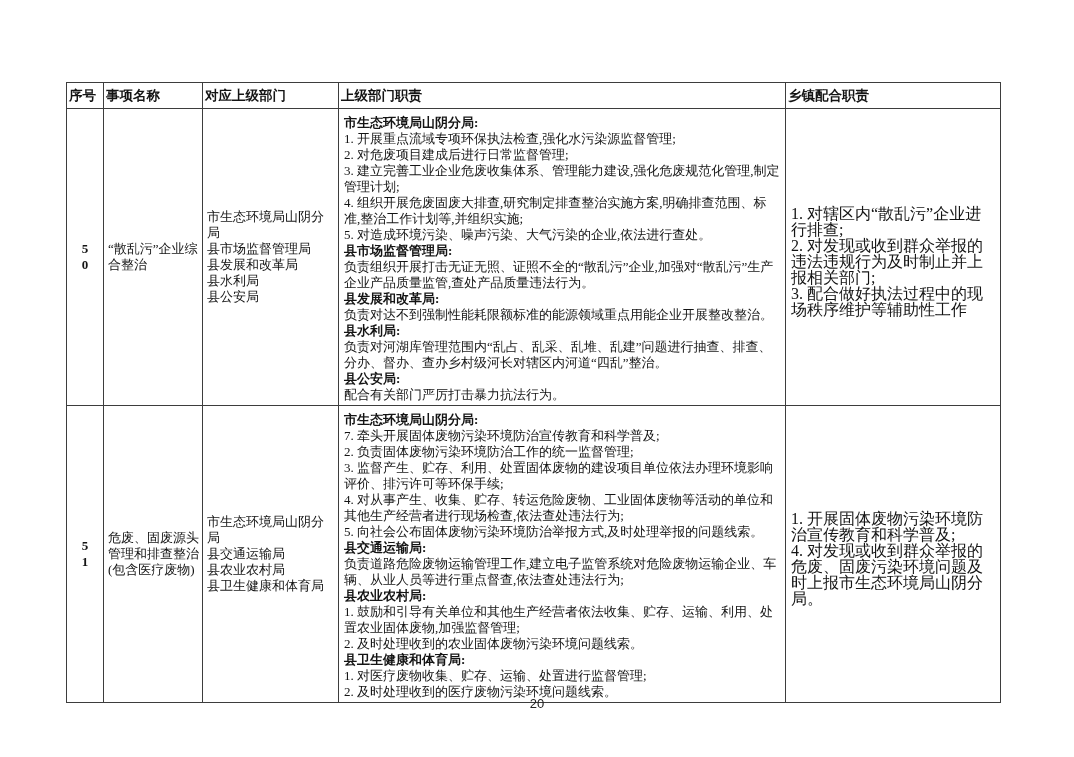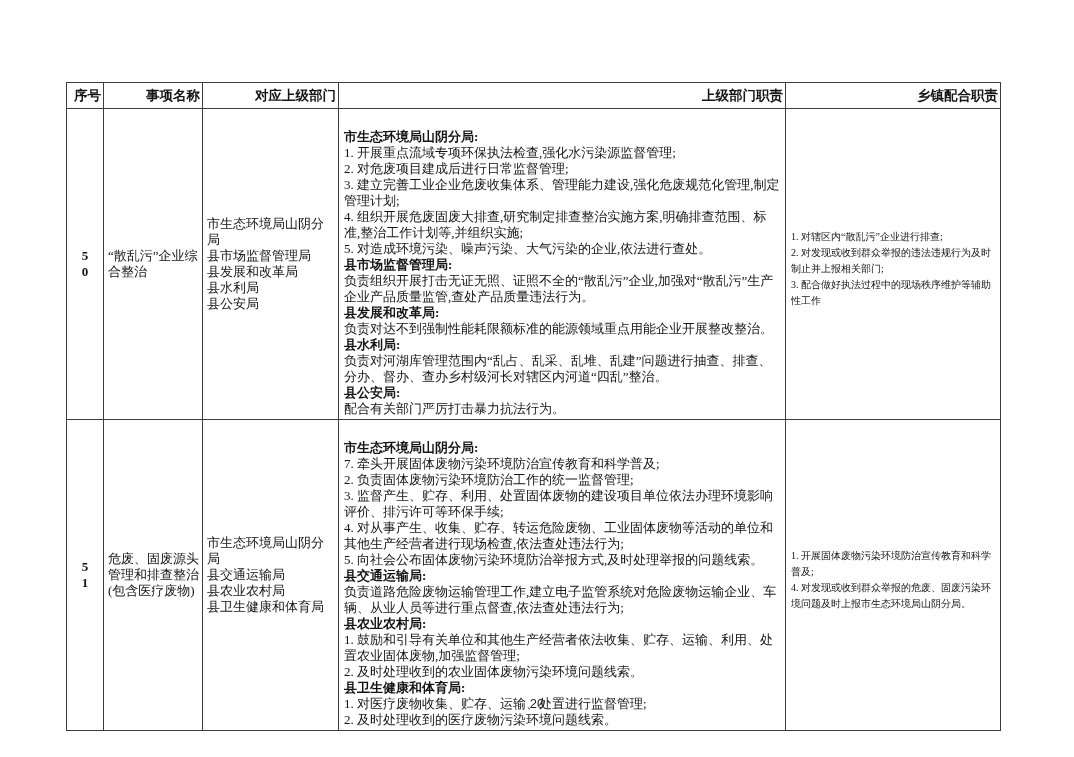--- a/index.html
+++ b/index.html
@@ -22,36 +22,36 @@
     table-layout: fixed;
   }
   .doc-table th, .doc-table td {
     border: 1px solid #3d3d3d;
     word-break: break-all;
     overflow: hidden;
   }
   .doc-table th {
     font-size: 13.5px;
     font-weight: bold;
-    text-align: right;
+    text-align: left;
     height: 26px;
     padding: 2px;
     line-height: 16px;
   }
   .doc-table tbody tr { height: 287px; }
   .doc-table td {
     font-size: 13px;
     line-height: 16px;
     padding: 2px 13px;
   }
   td.c-seq { text-align: center; vertical-align: middle; font-weight: bold; }
   td.c-name { vertical-align: middle; padding-left: 4px; padding-right: 2px; margin-top: 44px; }
   td.c-depts { vertical-align: middle; padding-left: 4px; }
-  td.c-duties { vertical-align: top; padding: 20px 4px 2px 5px; }
-  td.c-town { vertical-align: middle; padding: 12px 4px 2px 5px; font-size: 10px; }
+  td.c-duties { vertical-align: top; padding: 6px 4px 2px 5px; }
+  td.c-town { vertical-align: middle; padding: 12px 4px 2px 5px; font-size: 16px; }
   .duty-heading { font-weight: bold; }
   .page-number {
     position: absolute;
     left: 0; right: 0;
     top: 696px;
     text-align: center;
     font-size: 13px;
     font-family: "Liberation Sans", "DejaVu Sans", sans-serif;
     color: #222;
   }

